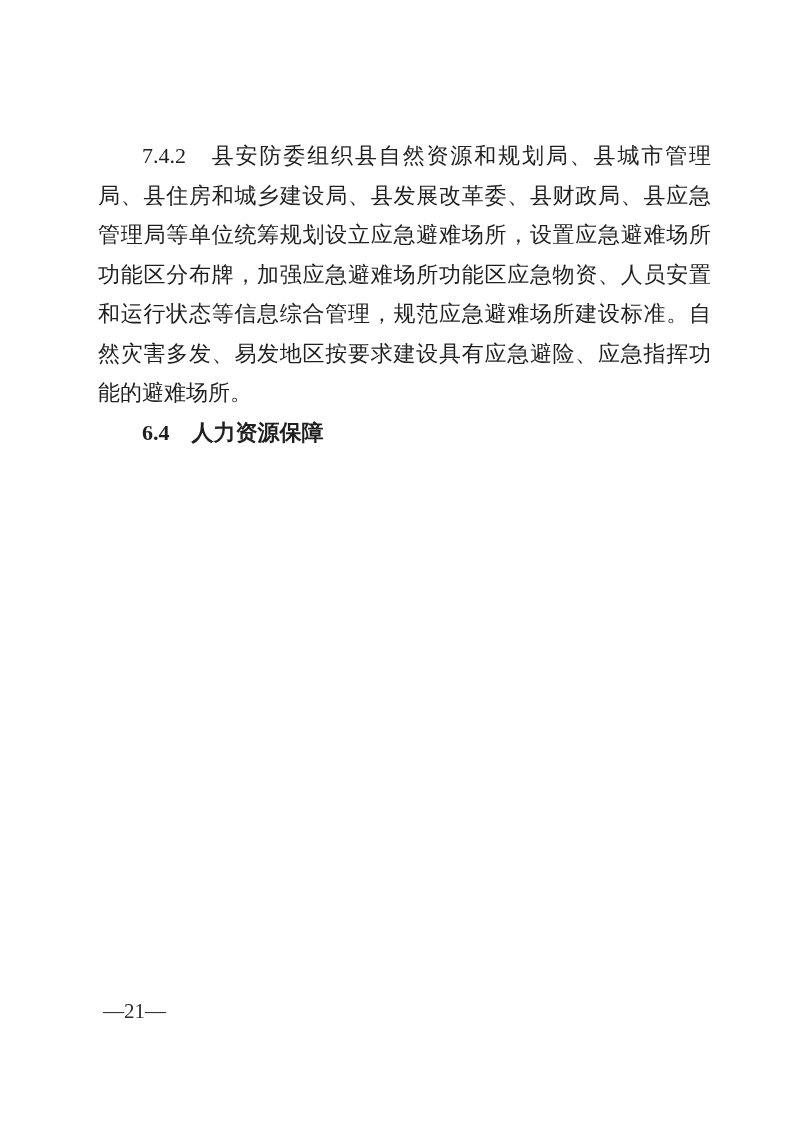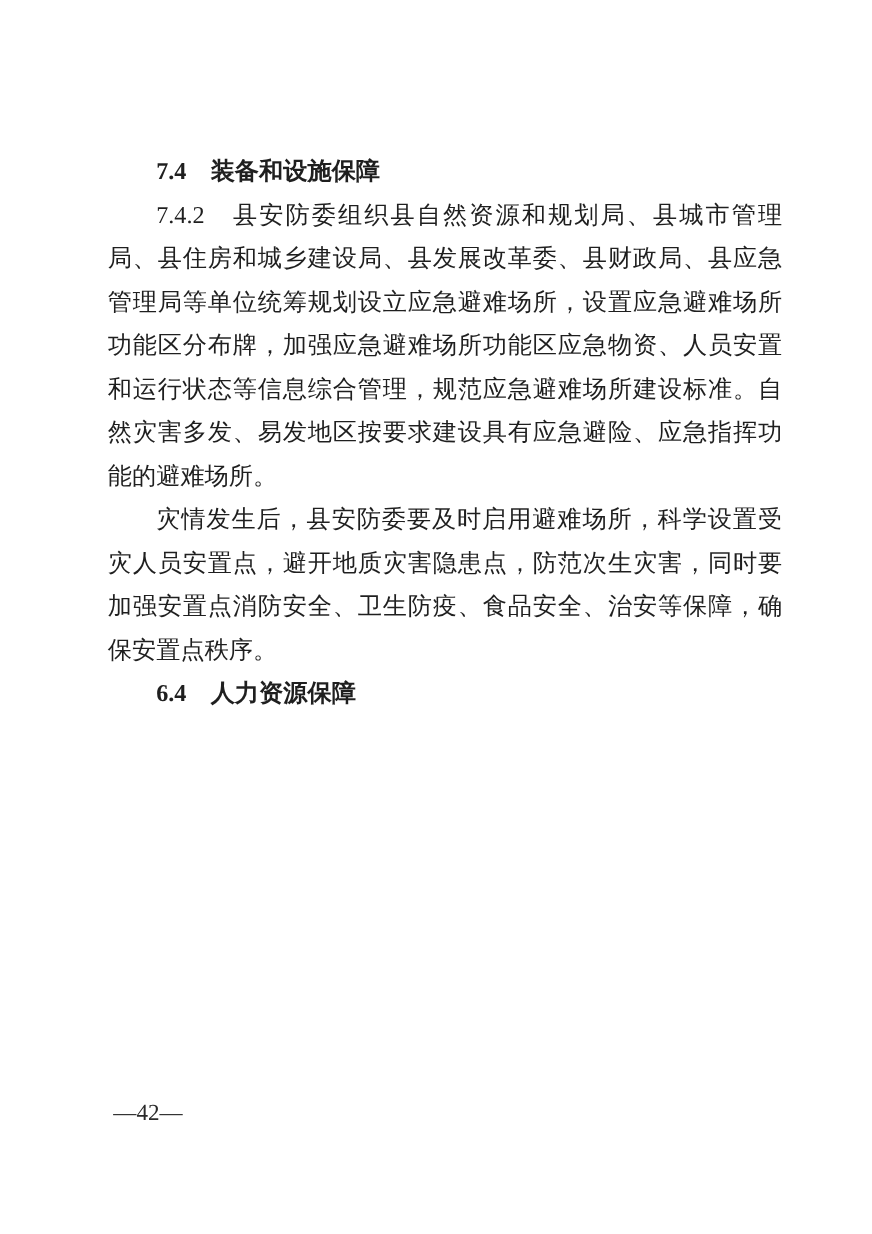--- a/index.html
+++ b/index.html
@@ -48,19 +48,17 @@
     line-height: 24px;
     color: #2a2a2a;
     font-family: "Liberation Serif", serif;
   }
 </style>
 </head>
 <body>
 
 <div class="page">
   <main class="doc-body">
-      <h2 class="heading">7.4　装备和设施保障</h2>
       <p class="paragraph">7.4.2　县安防委组织县自然资源和规划局、县城市管理局、县住房和城乡建设局、县发展改革委、县财政局、县应急管理局等单位统筹规划设立应急避难场所，设置应急避难场所功能区分布牌，加强应急避难场所功能区应急物资、人员安置和运行状态等信息综合管理，规范应急避难场所建设标准。自然灾害多发、易发地区按要求建设具有应急避险、应急指挥功能的避难场所。</p>
-      <p class="paragraph">灾情发生后，县安防委要及时启用避难场所，科学设置受灾人员安置点，避开地质灾害隐患点，防范次生灾害，同时要加强安置点消防安全、卫生防疫、食品安全、治安等保障，确保安置点秩序。</p>
       <h2 class="heading">6.4　人力资源保障</h2>
     </main>
-  <div class="page-footer">—42—</div>
+  <div class="page-footer">—21—</div>
 </div>
 
 </body></html>

